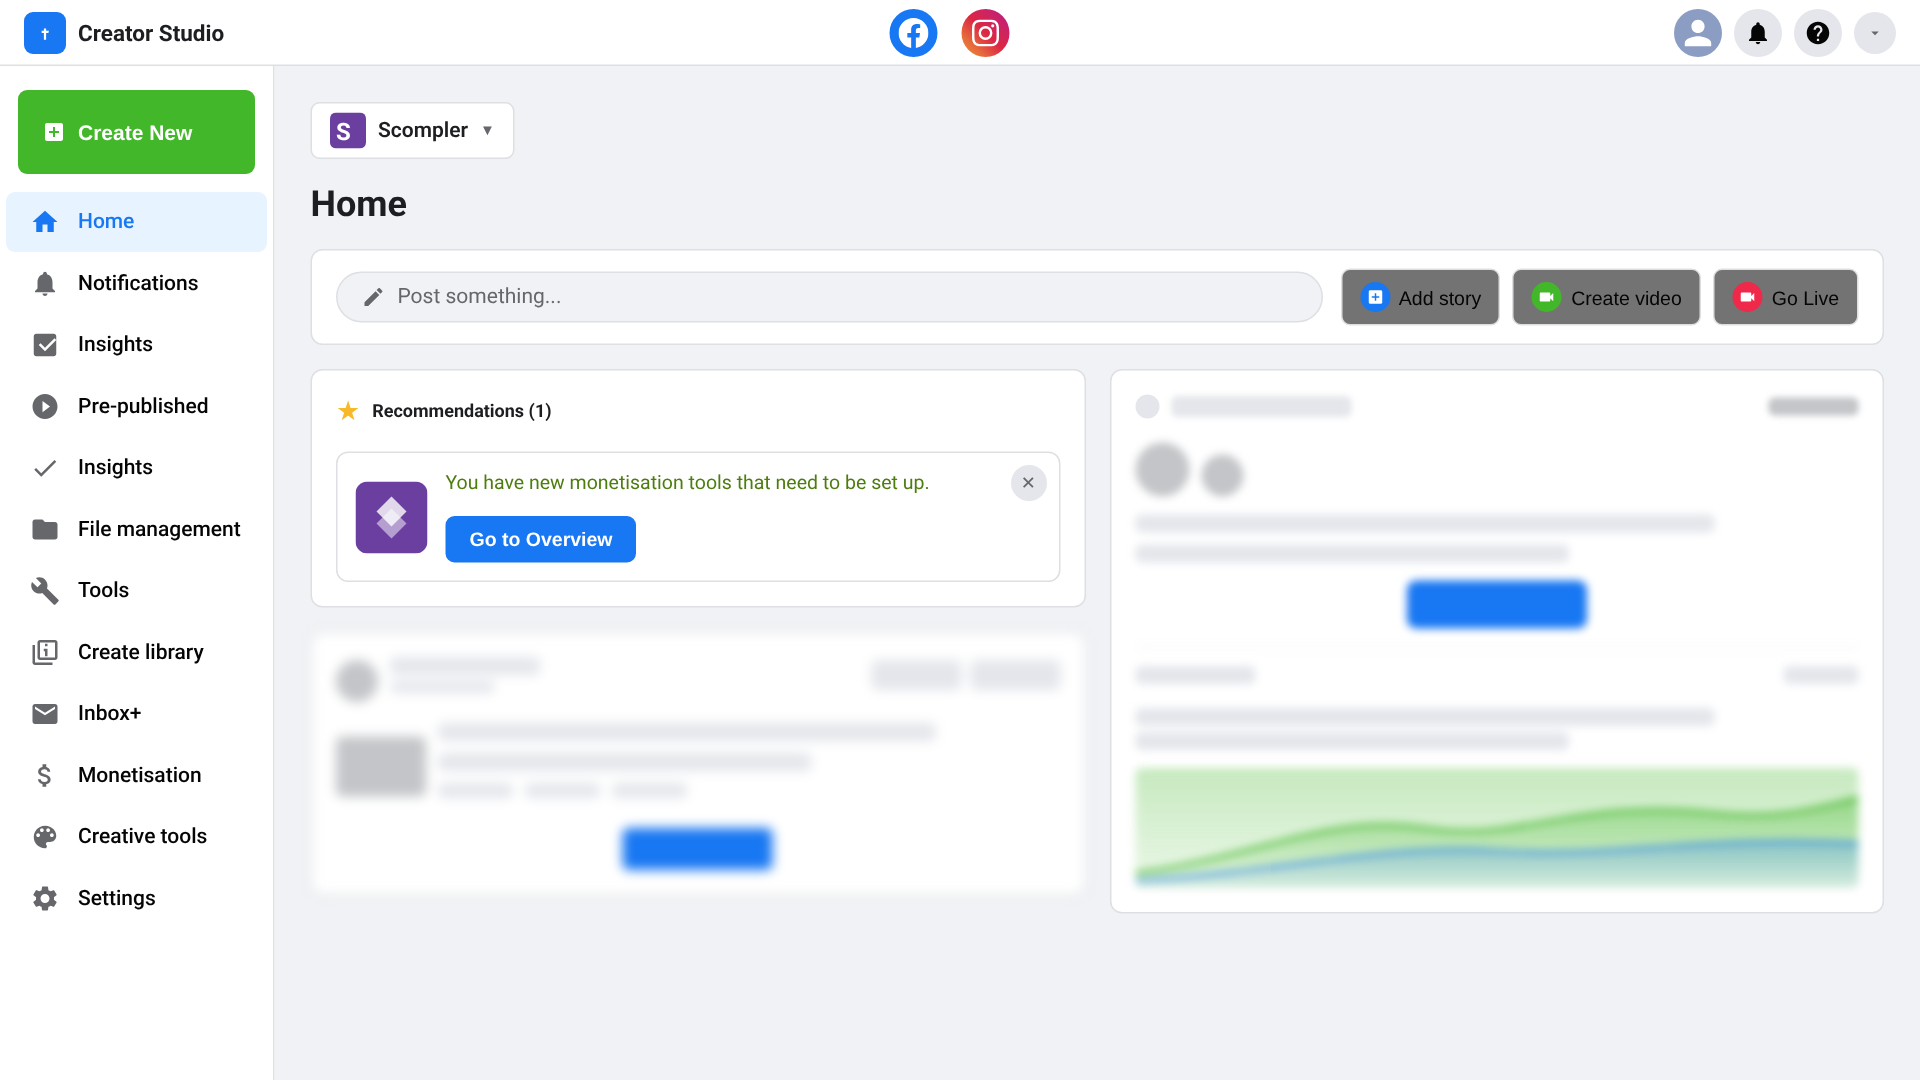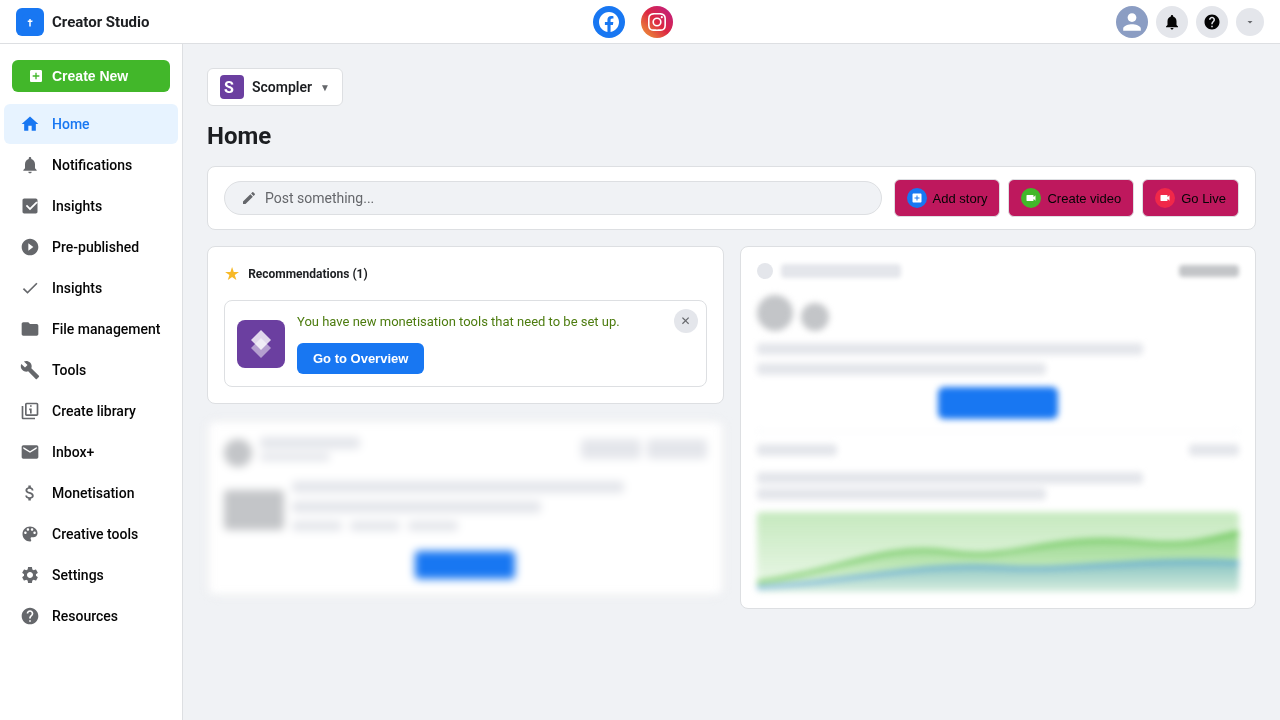--- a/index.html
+++ b/index.html
@@ -47,21 +47,21 @@
       padding: 8px 0;
     }
     .create-new-btn {
       display: flex;
       align-items: center;
       gap: 8px;
       background: #42b72a;
       color: #fff;
       border: none;
       border-radius: 6px;
-      padding: 8px 16px;
+      padding: 20px 16px;
       font-size: 14px;
       font-weight: 600;
       cursor: pointer;
       margin: 8px 12px 12px;
       width: calc(100% - 24px);
     }
     .create-new-btn svg { fill: #fff; width: 16px; height: 16px; }
     .nav-item {
       display: flex;
       align-items: center;
@@ -132,21 +132,21 @@
     }
     .post-input svg { fill: #65676b; width: 16px; height: 16px; flex-shrink: 0; }
     .post-actions { display: flex; gap: 8px; }
     .post-action-btn {
       display: flex;
       align-items: center;
       gap: 6px;
       padding: 8px 12px;
       border: 1px solid #dddfe2;
       border-radius: 6px;
-      background: #be185d;
+      background: #737373;
       cursor: pointer;
       font-size: 13px;
       font-weight: 500;
       color: #050505;
     }
     .post-action-btn .icon-circle { width: 20px; height: 20px; border-radius: 50%; display: flex; align-items: center; justify-content: center; }
     .add-story-icon { background: #1877f2; }
     .add-story-icon svg { fill: #fff; width: 12px; height: 12px; }
     .upload-video-icon { background: #42b72a; }
     .upload-video-icon svg { fill: #fff; width: 12px; height: 12px; }
@@ -391,26 +391,20 @@
     <span class="nav-label">Creative tools</span>
   </div>
 
   <div class="nav-item">
     <svg viewBox="0 0 24 24">
         <path d="M19.14 12.94c.04-.3.06-.61.06-.94 0-.32-.02-.64-.07-.94l2.03-1.58c.18-.14.23-.41.12-.61l-1.92-3.32c-.12-.22-.37-.29-.59-.22l-2.39.96c-.5-.38-1.03-.7-1.62-.94l-.36-2.54c-.04-.24-.24-.41-.48-.41h-3.84c-.24 0-.43.17-.47.41l-.36 2.54c-.59.24-1.13.57-1.62.94l-2.39-.96c-.22-.08-.47 0-.59.22L2.74 8.87c-.12.21-.08.47.12.61l2.03 1.58c-.05.3-.09.63-.09.94s.02.64.07.94l-2.03 1.58c-.18.14-.23.41-.12.61l1.92 3.32c.12.22.37.29.59.22l2.39-.96c.5.38 1.03.7 1.62.94l.36 2.54c.05.24.24.41.48.41h3.84c.24 0 .44-.17.47-.41l.36-2.54c.59-.24 1.13-.56 1.62-.94l2.39.96c.22.08.47 0 .59-.22l1.92-3.32c.12-.22.07-.47-.12-.61l-2.01-1.58zM12 15.6c-1.98 0-3.6-1.62-3.6-3.6s1.62-3.6 3.6-3.6 3.6 1.62 3.6 3.6-1.62 3.6-3.6 3.6z"></path>
       </svg>
     <span class="nav-label">Settings</span>
   </div>
 
-  <div class="nav-item">
-    <svg viewBox="0 0 24 24">
-        <path d="M12 2C6.48 2 2 6.48 2 12s4.48 10 10 10 10-4.48 10-10S17.52 2 12 2zm1 17h-2v-2h2v2zm2.07-7.75l-.9.92C13.45 12.9 13 13.5 13 15h-2v-.5c0-1.1.45-2.1 1.17-2.83l1.24-1.26c.37-.36.59-.86.59-1.41 0-1.1-.9-2-2-2s-2 .9-2 2H8c0-2.21 1.79-4 4-4s4 1.79 4 4c0 .88-.36 1.68-.93 2.25z"></path>
-      </svg>
-    <span class="nav-label">Resources</span>
-  </div>
 </div>
 
 <div class="main-content">
 
   <div class="account-selector">
 
     <svg class="account-selector-logo" viewBox="0 0 24 24" width="24" height="24">
       <rect width="24" height="24" rx="4" fill="#6B3FA0"></rect>
       <text x="4" y="18" font-size="16" font-weight="bold" fill="white">S</text>
     </svg>

